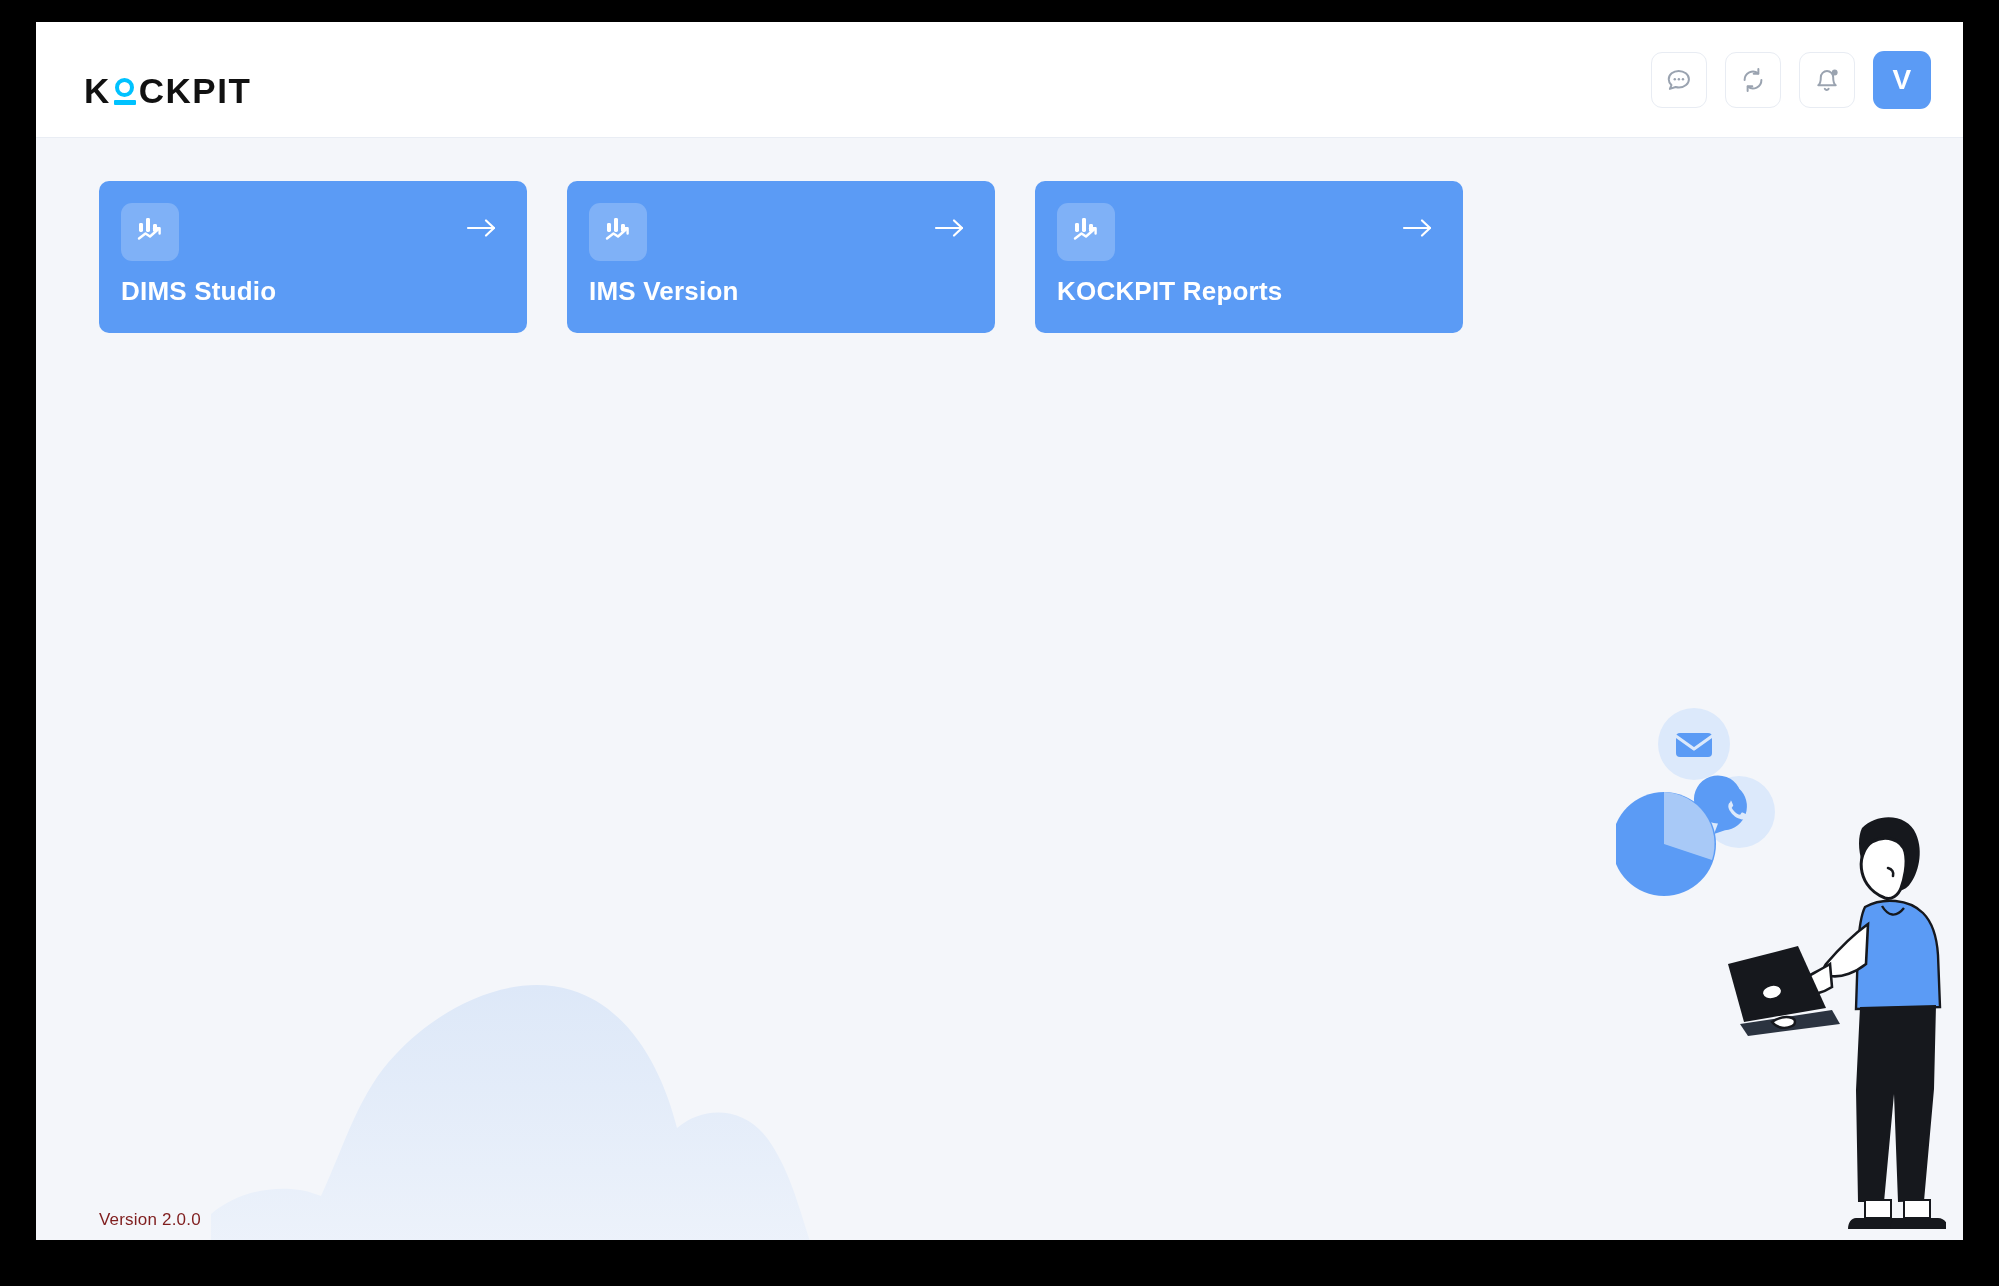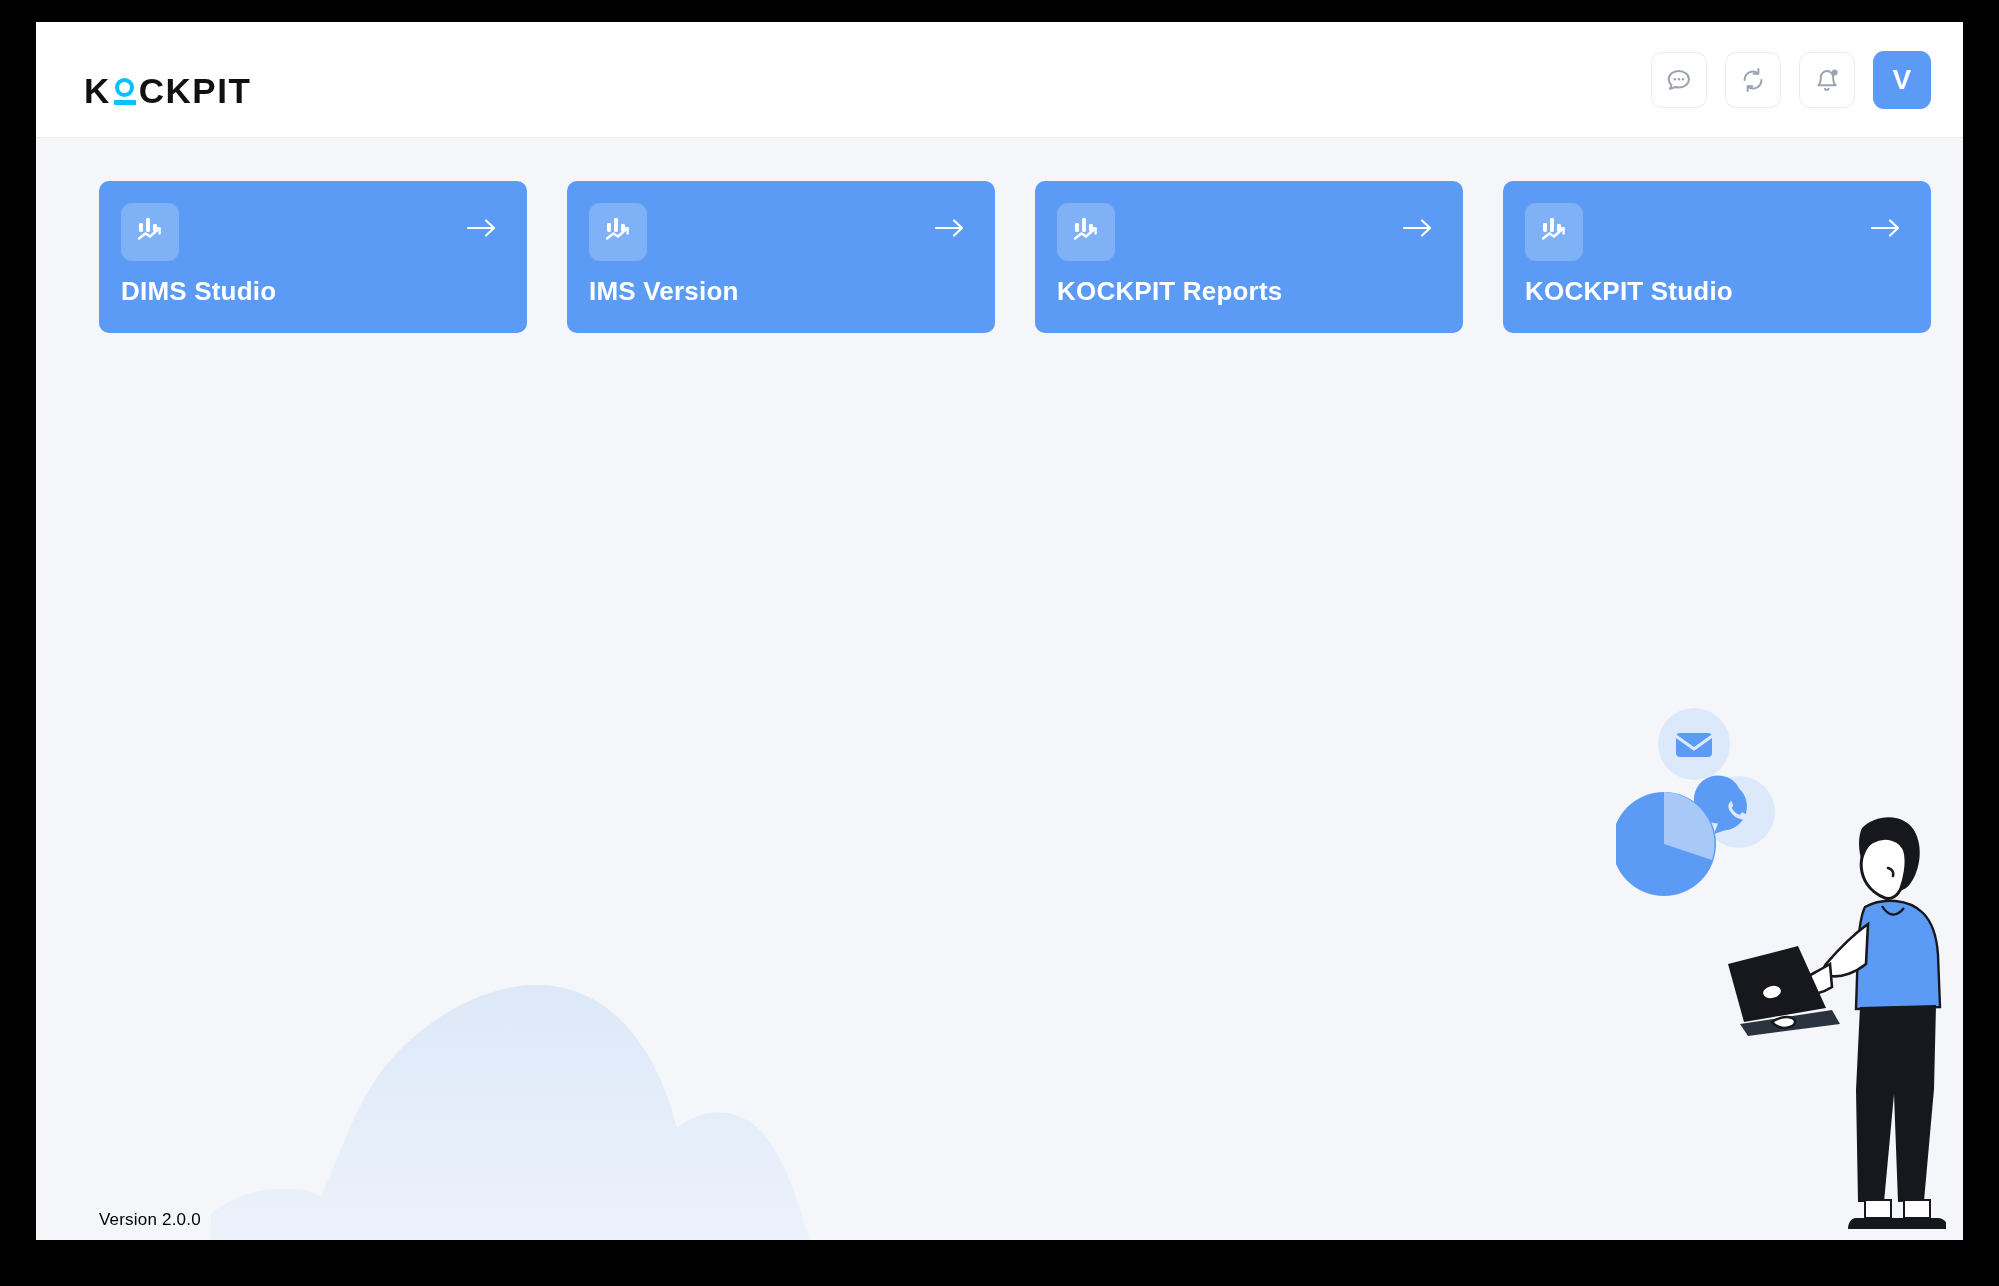--- a/index.html
+++ b/index.html
@@ -201,21 +201,21 @@
     color: #ffffff;
     letter-spacing: 0.2px;
     white-space: nowrap;
   }
 
   .version {
     position: absolute;
     left: 38px;
     bottom: 22px;
     font-size: 17px;
-    color: #000000;
+    color: #7f1d1d;
     letter-spacing: 0.2px;
   }
 </style>
 </head>
 <body>
 
 <div class="screen">
   <div class="app-window">
 
     <div class="header">
@@ -350,42 +350,20 @@
             <span class="card-arrow">
               <svg width="34" height="24" viewBox="0 0 34 24" fill="none" stroke="#ffffff" stroke-width="2.2" stroke-linecap="round" stroke-linejoin="round">
                 <line x1="3" y1="12" x2="29" y2="12"></line>
                 <polyline points="21,4.5 29,12 21,19.5"></polyline>
               </svg>
             </span>
           </div>
           <div class="card-title">KOCKPIT Reports</div>
         </div>
 
-        <div class="app-card">
-          <div class="card-top">
-            <div class="card-icon-box">
-              <span>
-                <svg width="32" height="32" viewBox="0 0 32 32" fill="none">
-                  <rect x="5" y="9" width="4" height="9" rx="1.4" fill="#ffffff"></rect>
-                  <rect x="12" y="4" width="4" height="14" rx="1.4" fill="#ffffff"></rect>
-                  <rect x="19" y="10" width="4" height="8" rx="1.4" fill="#ffffff"></rect>
-                  <path d="M5 24.5 L11.5 19.5 L16 22.5 L24.5 15" stroke="#ffffff" stroke-width="2.4" stroke-linecap="round" stroke-linejoin="round" fill="none"></path>
-                  <path d="M20 14.2 L25.6 14.2 L25.6 19.6" stroke="#ffffff" stroke-width="2.4" stroke-linecap="round" stroke-linejoin="round" fill="none"></path>
-                </svg>
-              </span>
-            </div>
-            <span class="card-arrow">
-              <svg width="34" height="24" viewBox="0 0 34 24" fill="none" stroke="#ffffff" stroke-width="2.2" stroke-linecap="round" stroke-linejoin="round">
-                <line x1="3" y1="12" x2="29" y2="12"></line>
-                <polyline points="21,4.5 29,12 21,19.5"></polyline>
-              </svg>
-            </span>
-          </div>
-          <div class="card-title">KOCKPIT Studio</div>
-        </div>
 
 
       </div>
 
       <svg class="illustration" viewBox="0 0 330 560">
 
         <g>
           <circle cx="78" cy="52" r="36" fill="#dce9fb"></circle>
           <rect x="60" y="41" width="36" height="24" rx="4" fill="#5b9bf5"></rect>
           <path d="M60.5 44.5 L78 57 L95.5 44.5" stroke="#dce9fb" stroke-width="3.2" fill="none" stroke-linecap="round" stroke-linejoin="round"></path>

